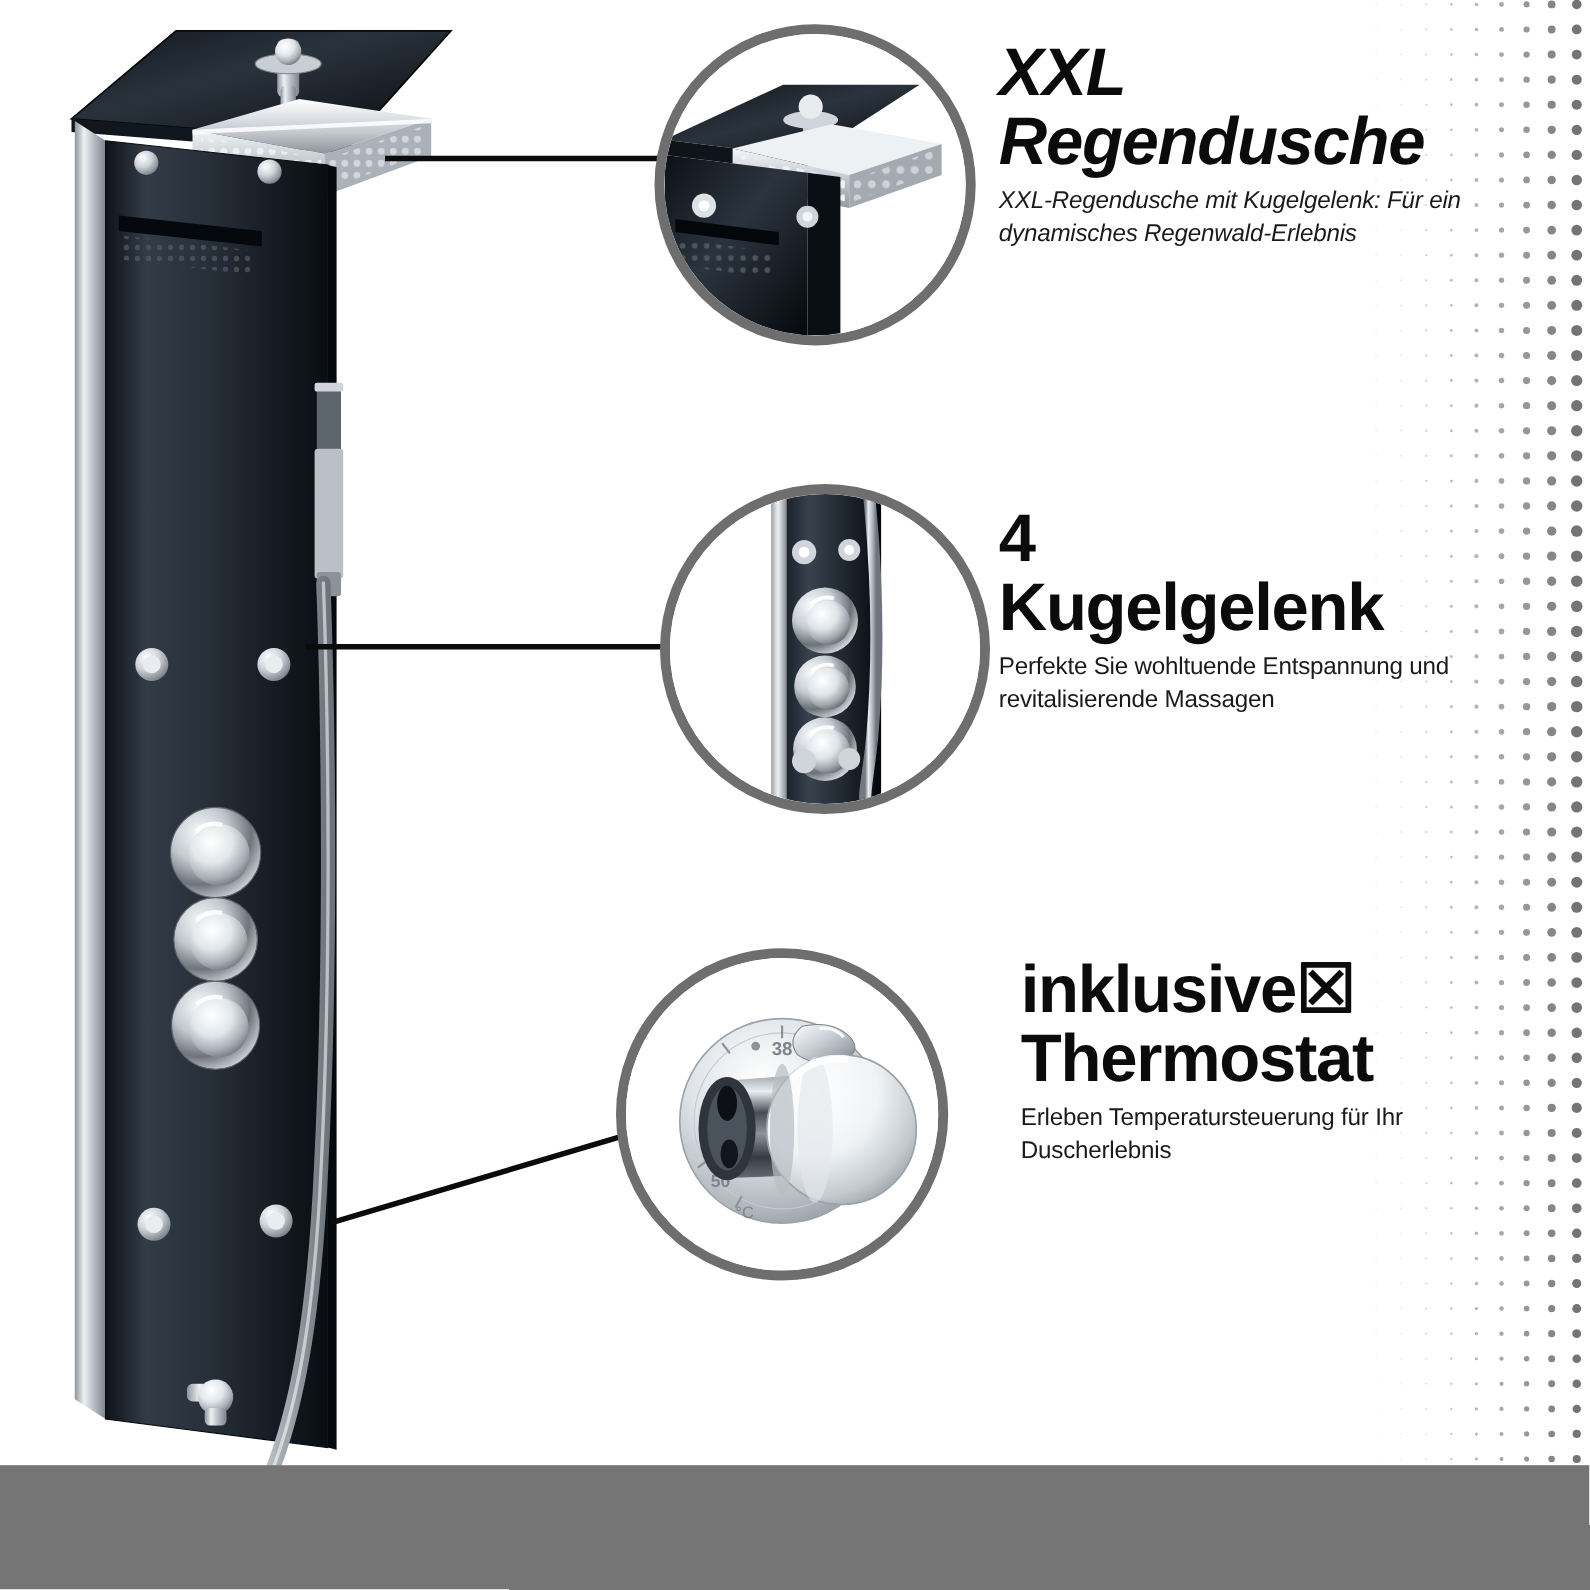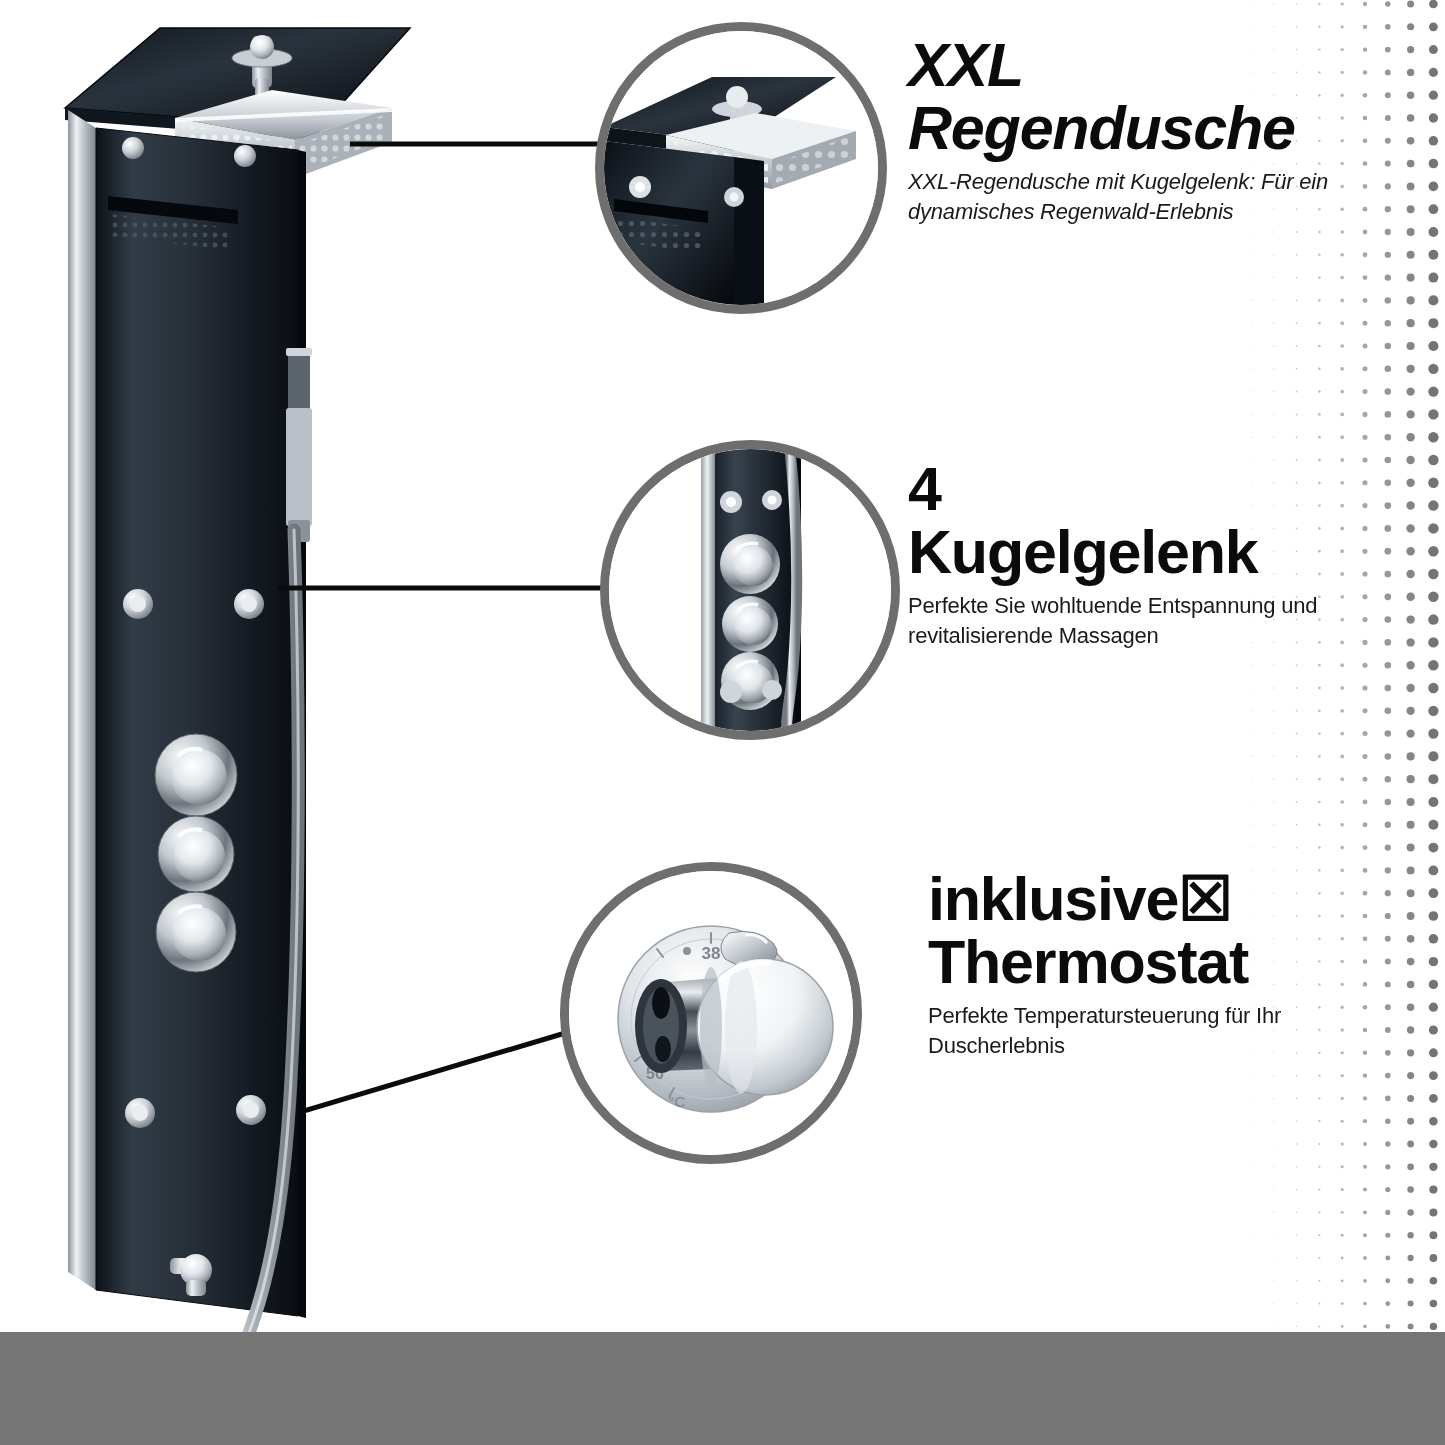--- a/index.html
+++ b/index.html
@@ -952,18 +952,18 @@
 
   <div class="feature" id="feature-2">
     <div class="head">4</div>
     <div class="head">Kugelgelenk</div>
     <div class="body">Perfekte Sie wohltuende Entspannung und revitalisierende Massagen</div>
   </div>
 
   <div class="feature" id="feature-3">
     <div class="head">inklusive☒</div>
     <div class="head">Thermostat</div>
-    <div class="body">Perfekte Temperatursteuerung für Ihr Duscherlebnis</div>
+    <div class="body">Erleben Temperatursteuerung für Ihr Duscherlebnis</div>
   </div>
 
   <div id="footer-band"></div>
 
 </div>
 
 </body></html>

